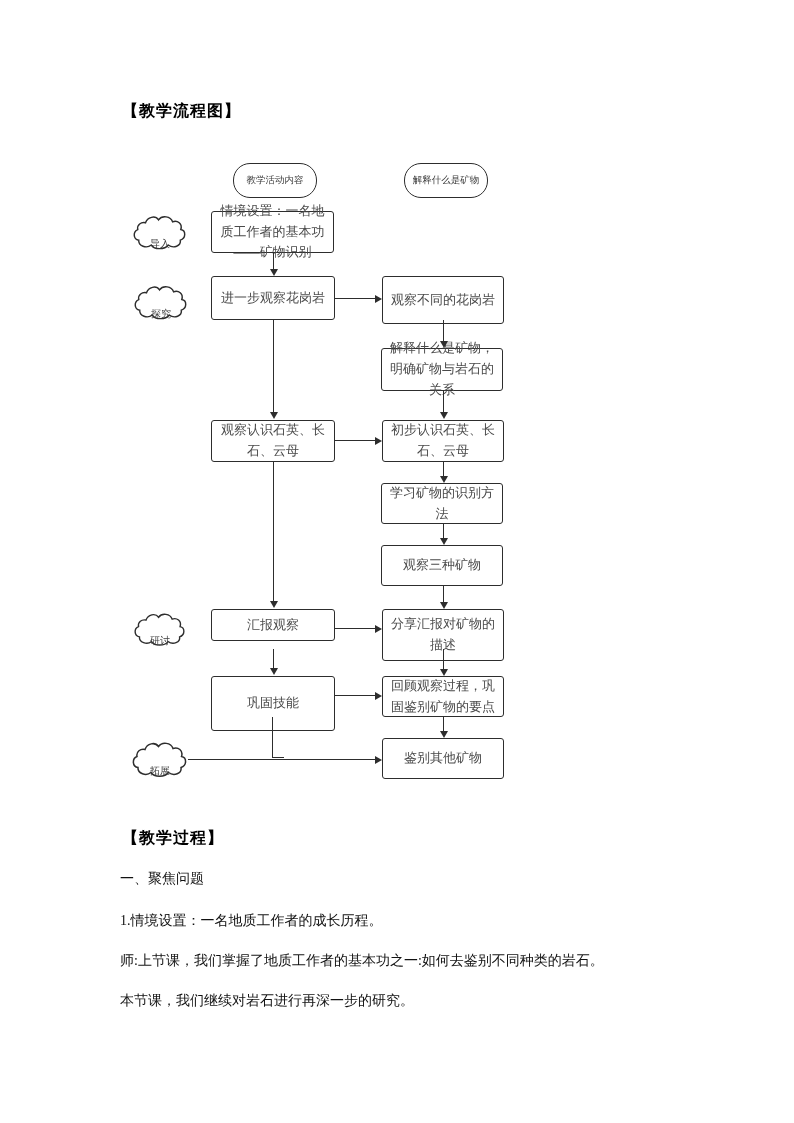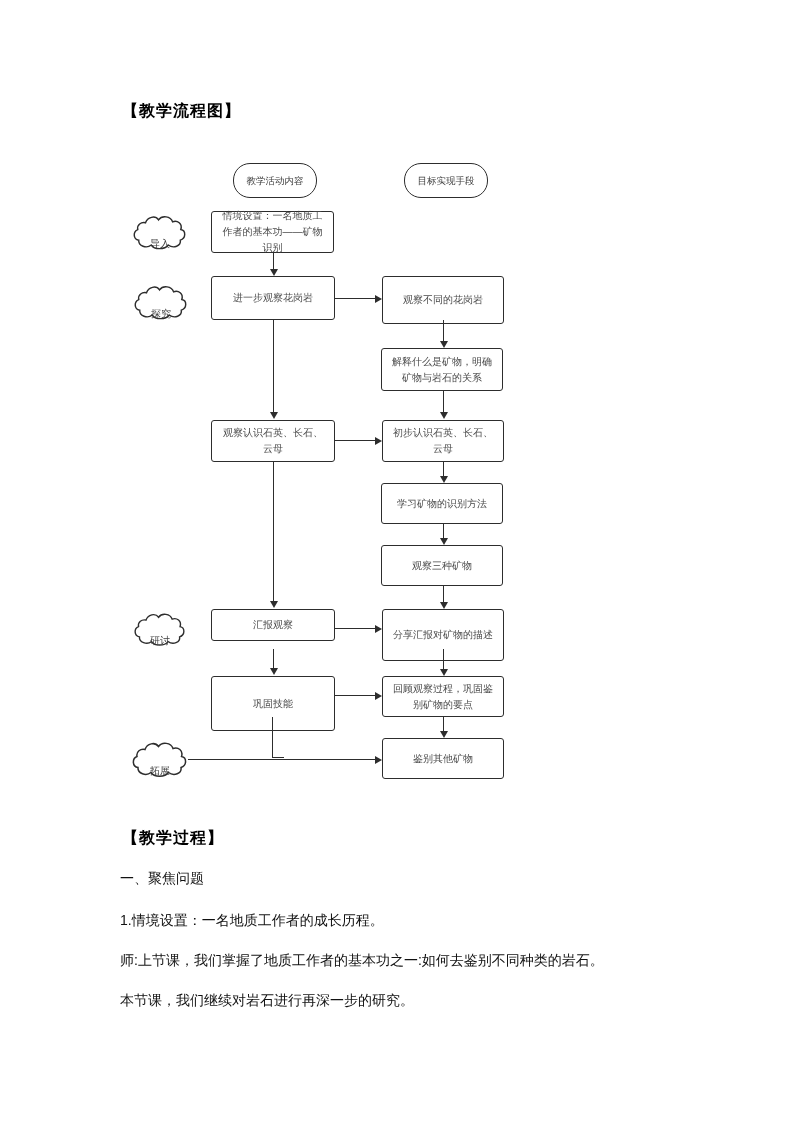--- a/index.html
+++ b/index.html
@@ -1,31 +1,31 @@
 <!DOCTYPE html>
 <html><head>
 <meta charset="utf-8">
 <style>
   html,body { margin:0; padding:0; background:#ffffff; }
   .page {
     position:relative; width:794px; height:1123px; background:#ffffff;
-    font-family:Liberation Sans, sans-serif; overflow:hidden;
+    font-family:Liberation Serif, serif; overflow:hidden;
   }
   .doc-heading {
     position:absolute; font-size:16px; font-weight:bold; color:#000000;
     letter-spacing:1px; white-space:nowrap;
   }
   .doc-line {
     position:absolute; font-size:14px; color:#111111; white-space:nowrap;
   }
   .flow-box {
     position:absolute; box-sizing:border-box; background:#ffffff;
     border:1px solid #2d2d2d; border-radius:3px;
     display:flex; align-items:center; justify-content:center;
-    text-align:center; font-size:10px; line-height:1.6; color:#4a4a4a;
+    text-align:center; font-size:13px; line-height:1.6; color:#4a4a4a;
     padding:2px 7px;
   }
   .flow-header { border-radius:17px; font-size:9.5px; color:#3d3d3d; }
   .cloud { position:absolute; }
   .cloud svg { position:absolute; left:0; top:0; }
   .cloud .cloud-label {
     position:absolute; left:0; top:13px; width:100%; height:100%;
     display:flex; align-items:center; justify-content:center;
     font-size:10px; color:#3d3d3d;
   }
@@ -43,21 +43,21 @@
   }
 </style>
 </head>
 <body>
 
 <div class="page">
 
   <div class="doc-heading" style="left:122px; top:101px;">【教学流程图】</div>
 
   <div class="flow-box flow-header" style="left:233px; top:163px; width:84px; height:35px;">教学活动内容</div>
-  <div class="flow-box flow-header" style="left:404px; top:163px; width:84px; height:35px;">目标实现手段</div>
+  <div class="flow-box flow-header" style="left:404px; top:163px; width:84px; height:35px;">解释什么是矿物</div>
 
   <div class="cloud" style="left:131px; top:207px; width:58px; height:48px;">
     <svg width="58" height="48" viewBox="0 0 120 90">
       <path d="M 30 28 C 21 26 12 32 14 42 C 4 46 4 62 16 64 C 15 76 32 82 42 74 C 48 84 70 84 77 74 C 88 82 104 76 102 64 C 114 60 114 44 103 42 C 107 30 96 22 86 26 C 82 14 64 12 57 22 C 50 12 34 16 30 28 Z" fill="#ffffff" stroke="#2d2d2d" stroke-width="3"></path>
     </svg>
     <div class="cloud-label">导入</div>
   </div>
   <div class="cloud" style="left:132px; top:277px; width:58px; height:48px;">
     <svg width="58" height="48" viewBox="0 0 120 90">
       <path d="M 30 28 C 21 26 12 32 14 42 C 4 46 4 62 16 64 C 15 76 32 82 42 74 C 48 84 70 84 77 74 C 88 82 104 76 102 64 C 114 60 114 44 103 42 C 107 30 96 22 86 26 C 82 14 64 12 57 22 C 50 12 34 16 30 28 Z" fill="#ffffff" stroke="#2d2d2d" stroke-width="3"></path>

